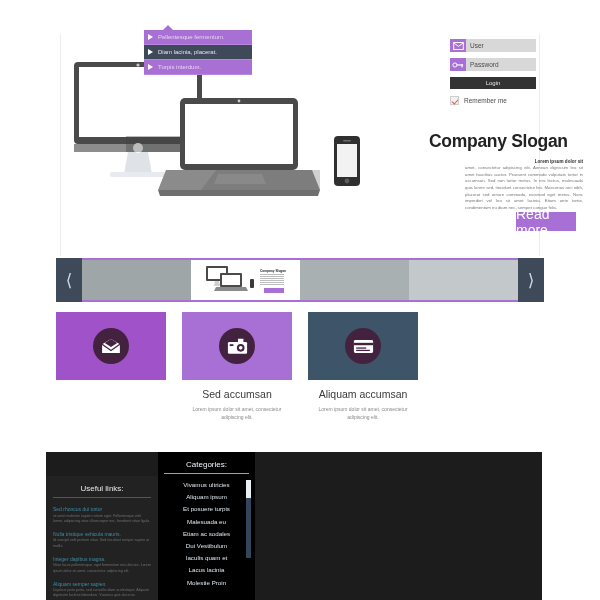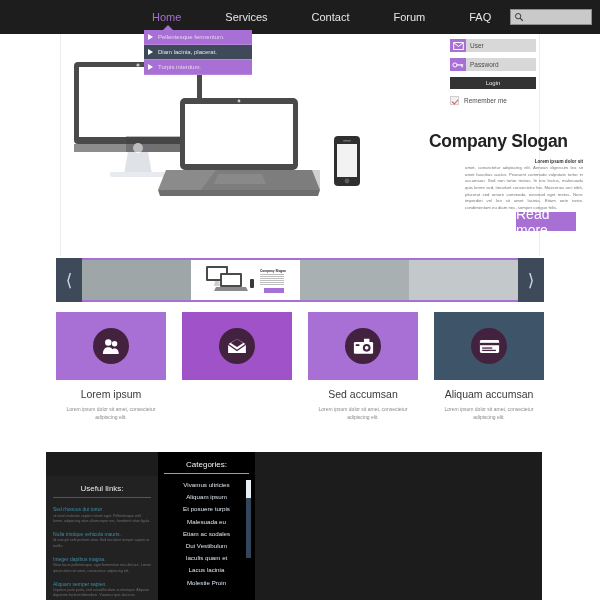--- a/index.html
+++ b/index.html
@@ -178,36 +178,20 @@
     position: absolute; right: 4px; top: 28px; width: 5px; height: 78px;
     background: #33455a;
   }
   .f-scroll-thumb { width: 5px; height: 18px; background: #e9eef3; }
 </style>
 </head>
 <body>
 
 <div id="page">
 
-  <div class="topbar">
-    <div class="nav">
-      <div class="nav-item active">Home</div>
-      <div class="nav-item">Services</div>
-      <div class="nav-item">Contact</div>
-      <div class="nav-item">Forum</div>
-      <div class="nav-item">FAQ</div>
-    </div>
-    <div class="searchbox">
-      <svg class="mag" viewBox="0 0 12 12">
-        <circle cx="5" cy="5" r="3.2" fill="none" stroke="#3a3a3a" stroke-width="1.2"></circle>
-        <line x1="7.3" y1="7.3" x2="10.5" y2="10.5" stroke="#3a3a3a" stroke-width="1.3"></line>
-      </svg>
-      <input type="text" placeholder="" style="">
-    </div>
-  </div>
 
   <div class="dropdown">
     <div class="dd-arrow"></div>
     <div class="dd-item">
       <span class="dd-tri"></span>
       <span>Pellentesque fermentum.</span>
     </div>
     <div class="dd-item hi">
       <span class="dd-tri"></span>
       <span>Diam lacinia, placerat.</span>
@@ -302,36 +286,20 @@
         </svg>
       </div>
       <div class="car-slide" style="background:#a8b0b2"></div>
       <div class="car-slide" style="background:#c3c8cb"></div>
     </div>
     <div class="car-arrow">⟩</div>
   </div>
 
   <div class="cards">
 
-    <div class="card">
-      <div class="card-head" style="background: rgb(168, 111, 212);">
-        <div class="card-circle">
-          <svg width="20" height="18" viewBox="0 0 22 20">
-            <circle cx="8" cy="6" r="3.6" fill="#fff"></circle>
-            <path d="M2 19 C2 13.5 5 11.5 8 11.5 C11 11.5 14 13.5 14 19 Z" fill="#fff"></path>
-            <circle cx="15" cy="7.5" r="3" fill="#fff"></circle>
-            <path d="M10.5 19 C10.5 14.5 12.6 12.8 15 12.8 C17.4 12.8 19.6 14.5 19.6 19 Z" fill="#fff"></path>
-          </svg>
-        </div>
-      </div>
-      <div class="card-body">
-        <div class="card-title">Lorem ipsum</div>
-        <div class="card-desc">Lorem ipsum dolor sit amet, consectetur adipiscing elit.</div>
-      </div>
-    </div>
 
     <div class="card">
       <div class="card-head" style="background:#a052c8">
         <div class="card-circle">
           <svg width="20" height="16" viewBox="0 0 22 18">
             <path d="M1 17 L1 7 L11 1 L21 7 L21 17 Z" fill="#fff"></path>
             <path d="M1 7 L11 14 L21 7" fill="none" stroke="#43223f" stroke-width="1.4"></path>
             <path d="M4 5.5 L11 1 L18 5.5 L11 10 Z" fill="#43223f"></path>
           </svg>
         </div>

